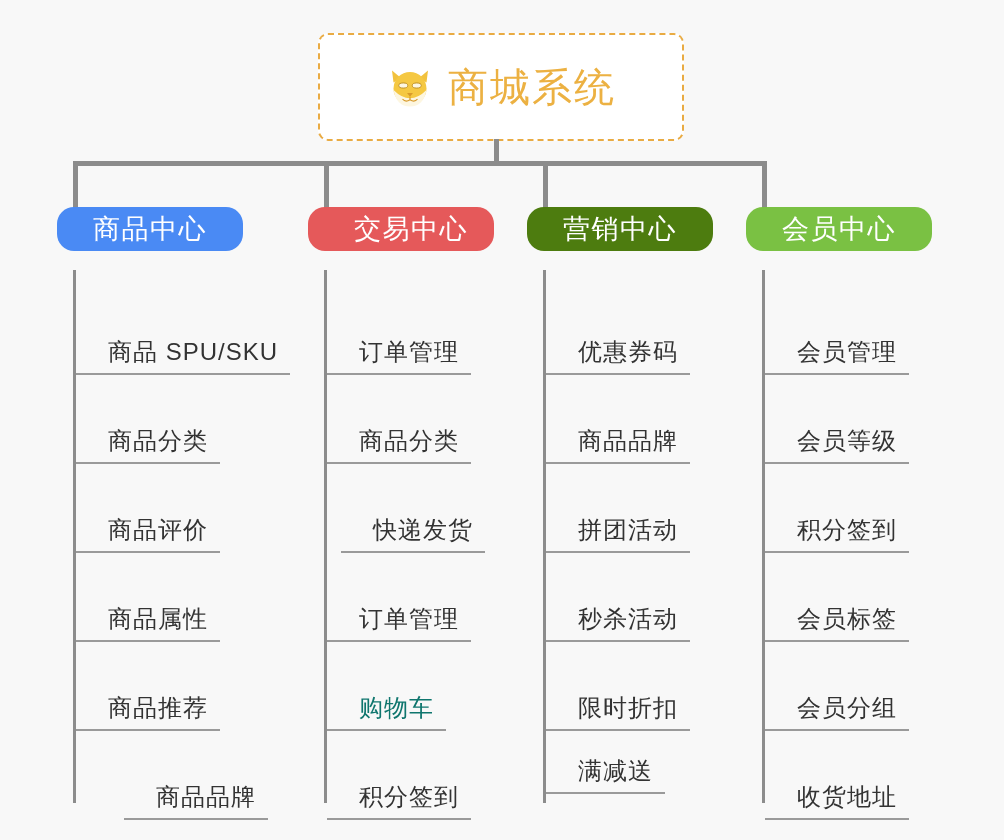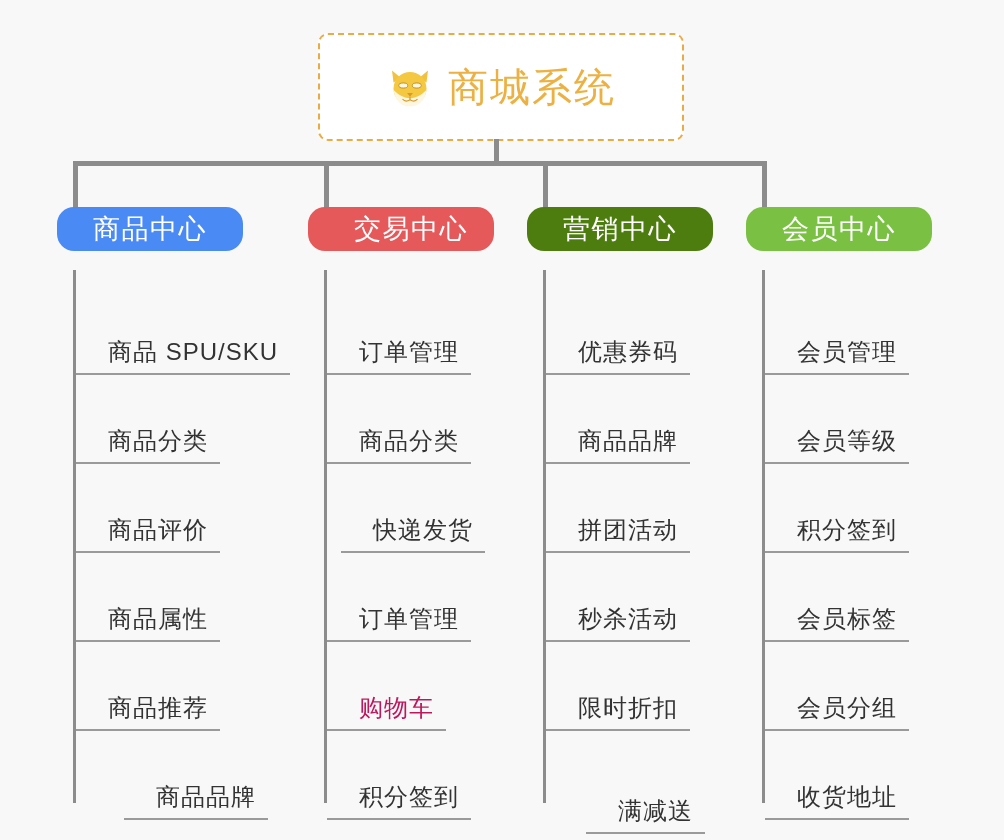--- a/index.html
+++ b/index.html
@@ -164,21 +164,21 @@
     <div class="leaf" style="top:89px;">
       <span class="leaf-inner" style="color: rgb(51, 51, 51);">商品分类</span>
       </div>
     <div class="leaf" style="top:178px;margin-left:14px;">
       <span class="leaf-inner" style="color: rgb(51, 51, 51);">快递发货</span>
       </div>
     <div class="leaf" style="top:267px;">
       <span class="leaf-inner" style="color: rgb(51, 51, 51);">订单管理</span>
       </div>
     <div class="leaf" style="top:356px;">
-      <span class="leaf-inner" style="color: #be185d; text-align: right;">购物车</span>
+      <span class="leaf-inner" style="color: #0f766e; text-align: right;">购物车</span>
       </div>
     <div class="leaf" style="top:445px;">
       <span class="leaf-inner" style="color: rgb(51, 51, 51);">积分签到</span>
       </div>
   </div>
 
   <div class="column" style="left:543px;">
     <div class="spine" style="height: 533px; background: rgb(140, 140, 140);"></div>
     <div class="leaf" style="top:0px;">
       <span class="leaf-inner" style="color: rgb(51, 51, 51);">优惠券码</span>
@@ -188,21 +188,21 @@
       </div>
     <div class="leaf" style="top:178px;">
       <span class="leaf-inner" style="color: rgb(51, 51, 51);">拼团活动</span>
       </div>
     <div class="leaf" style="top:267px;">
       <span class="leaf-inner" style="color: rgb(51, 51, 51);">秒杀活动</span>
       </div>
     <div class="leaf" style="top:356px;">
       <span class="leaf-inner" style="color: rgb(51, 51, 51);">限时折扣</span>
       </div>
-    <div class="leaf" style="top:459px;padding-left:40px;">
+    <div class="leaf" style="top:419px;">
       <span class="leaf-inner" style="color: rgb(51, 51, 51);">满减送</span>
       </div>
   </div>
 
   <div class="column" style="left:762px;">
     <div class="spine" style="height: 533px; background: rgb(140, 140, 140);"></div>
     <div class="leaf" style="top:0px;">
       <span class="leaf-inner" style="color: rgb(51, 51, 51);">会员管理</span>
       </div>
     <div class="leaf" style="top:89px;">

